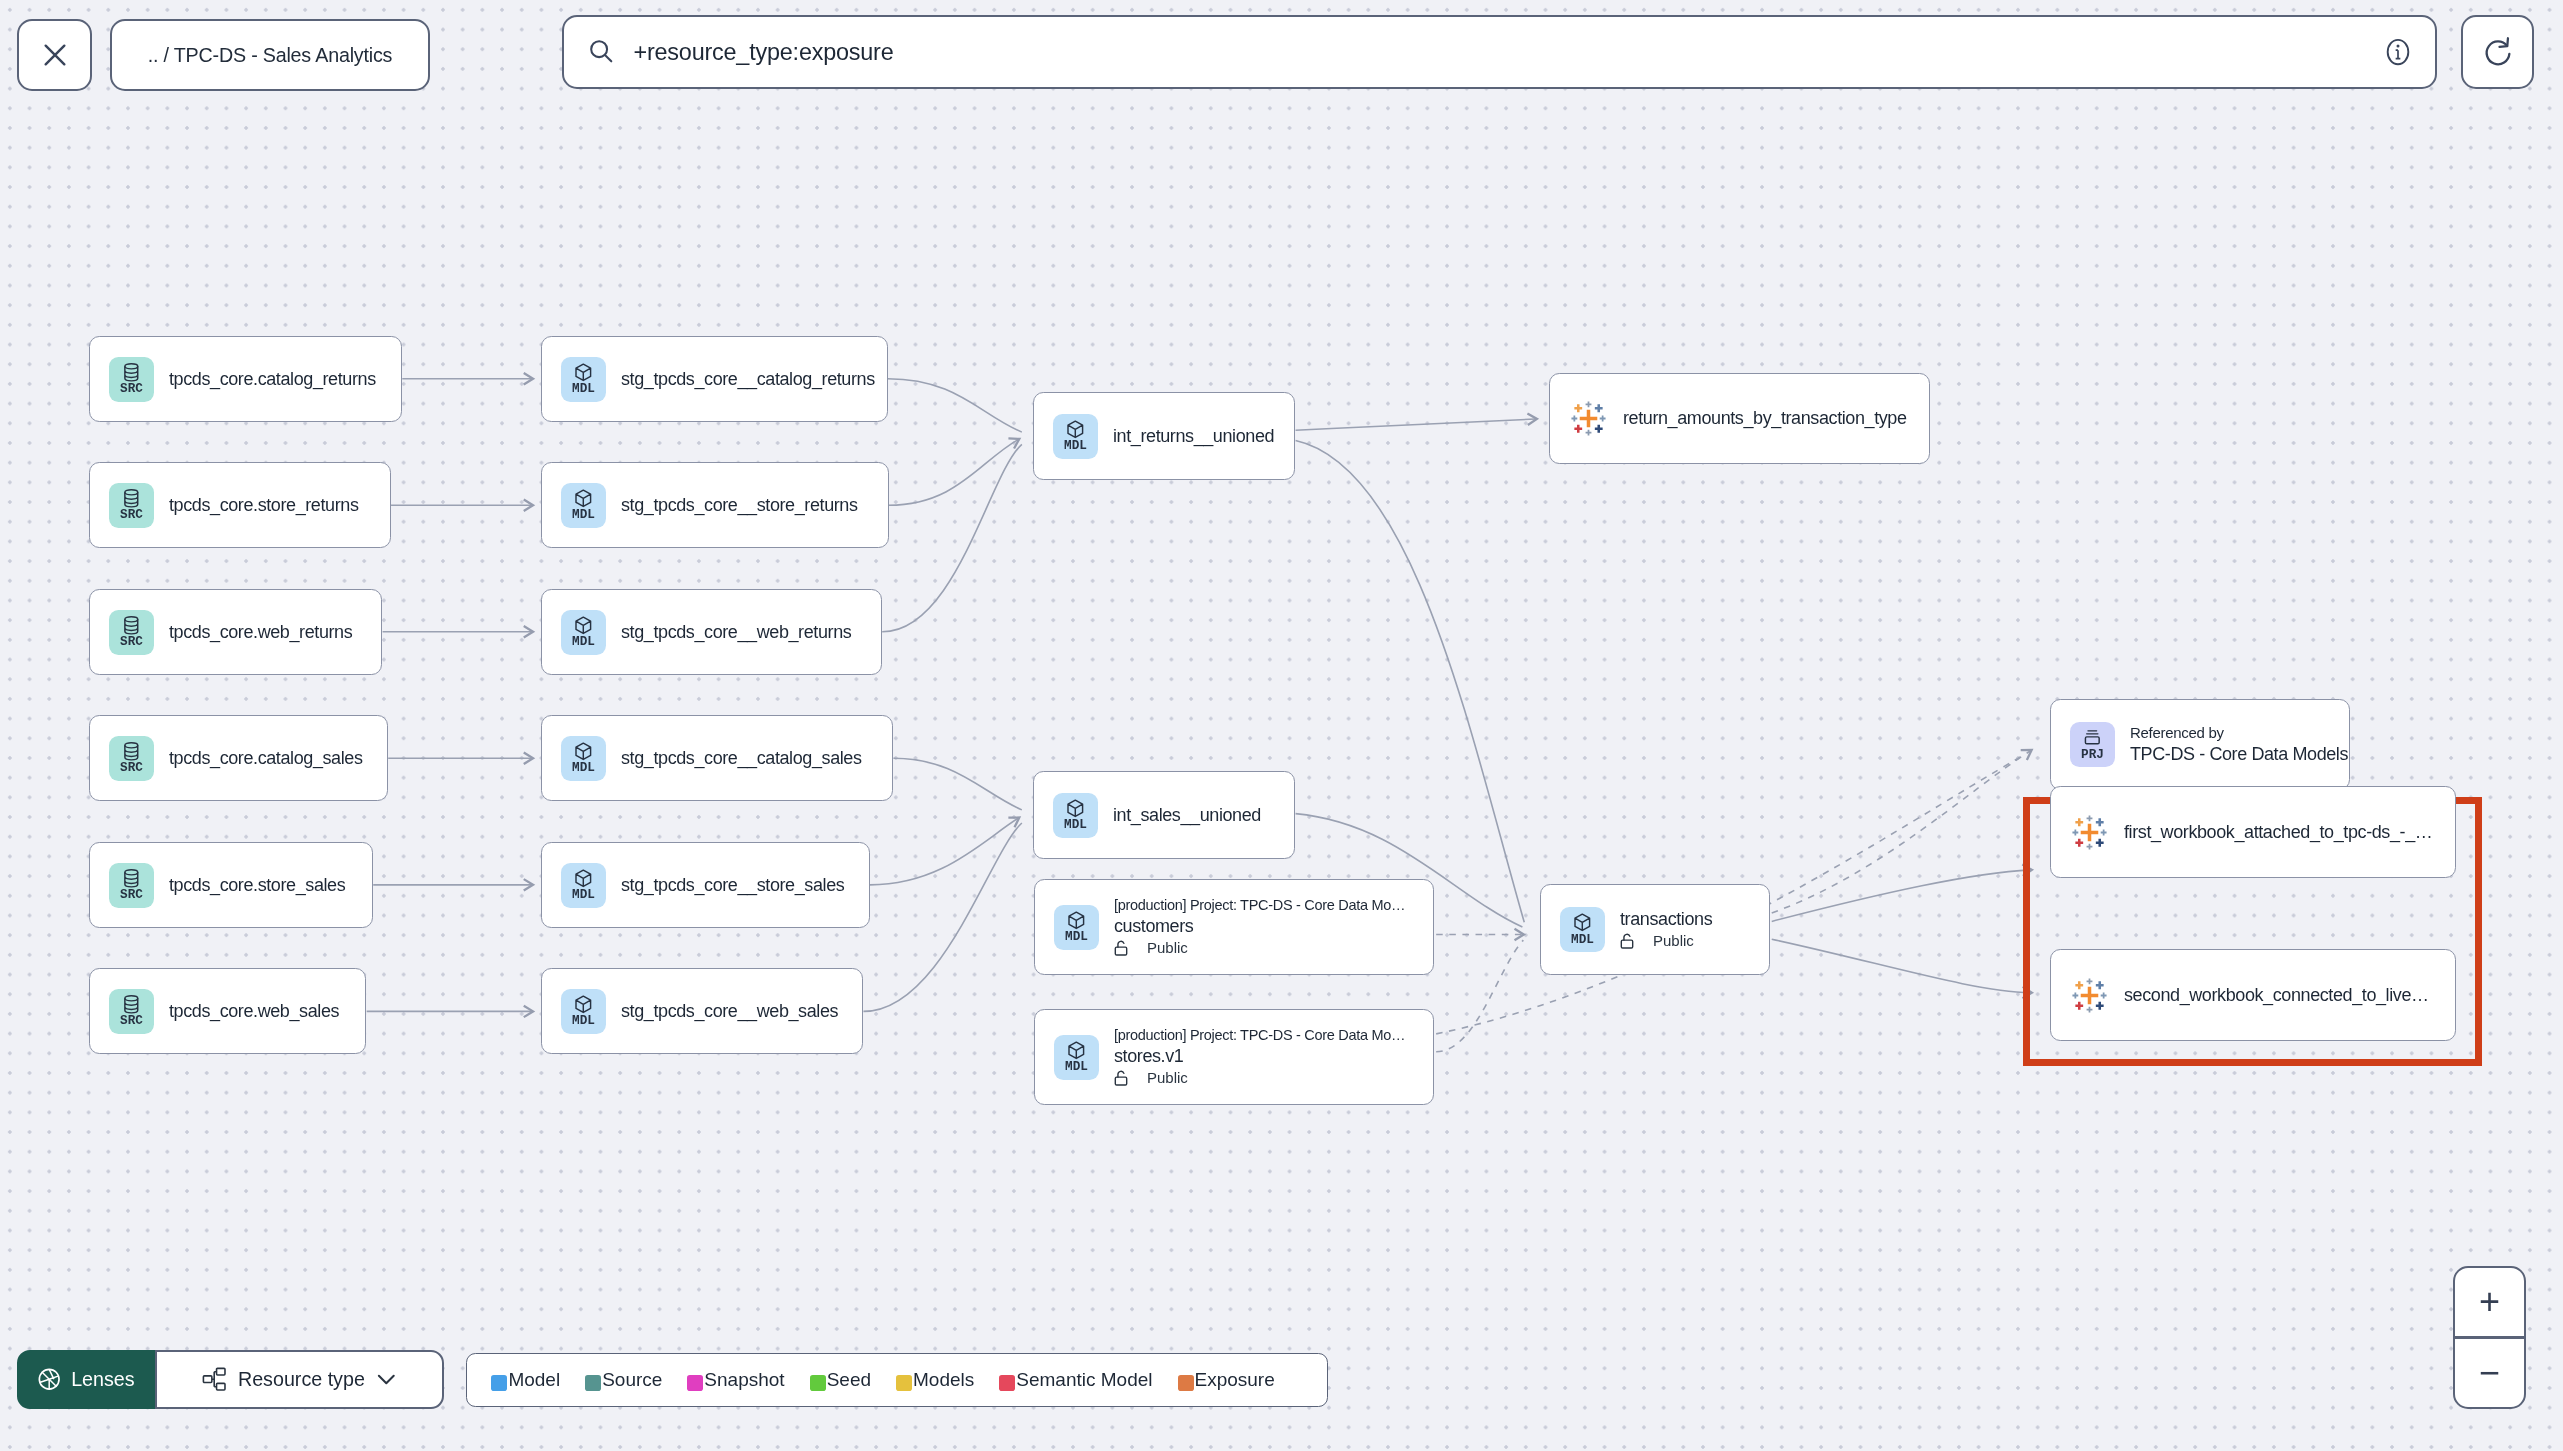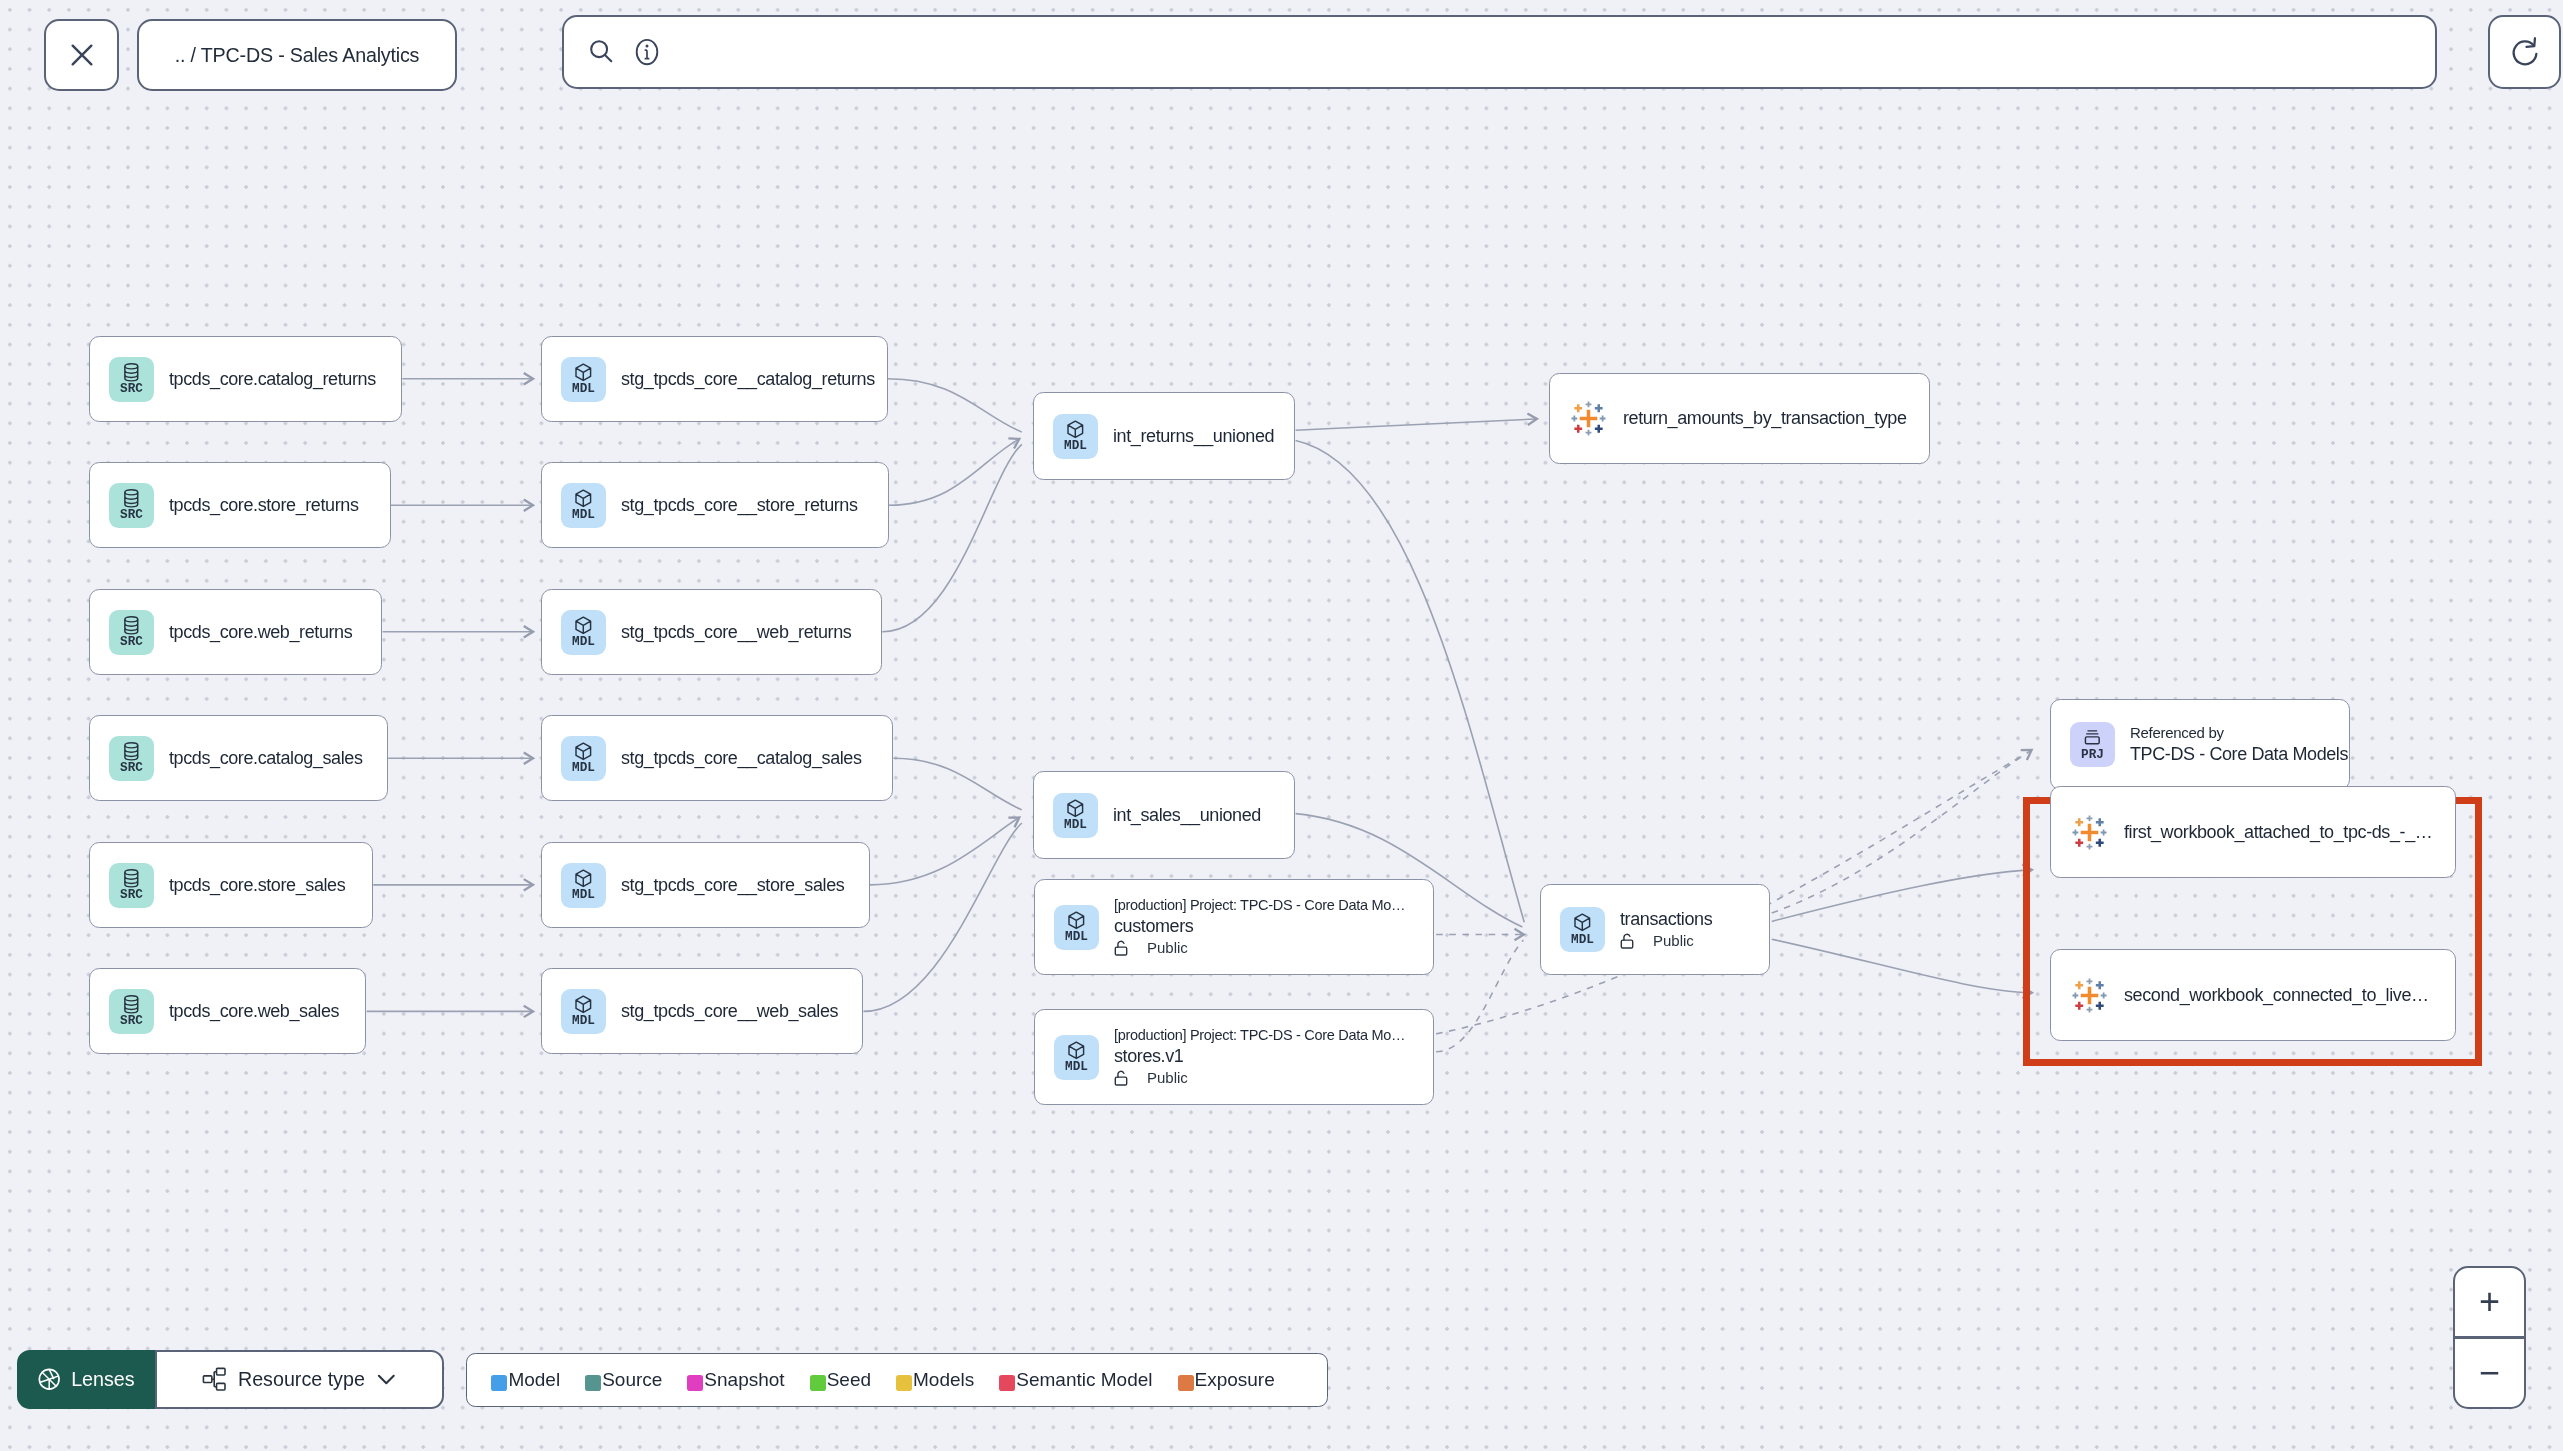--- a/index.html
+++ b/index.html
@@ -6,21 +6,21 @@
   body{
     width:2563px;height:1451px;position:relative;overflow:hidden;
     font-family:"Liberation Sans",sans-serif;color:#1d2735;
     background-color:#f0f1f6;
     background-image:radial-gradient(circle,#c8cbd8 1.5px,transparent 1.8px);
     background-size:19.7px 19.7px;
   }
   svg{display:block}
   
   .ctl{position:absolute;background:#fff;border:2.3px solid #5a6378;border-radius:15px;
-       display:flex;align-items:center;justify-content:center;box-sizing:border-box;cursor:pointer;margin-left:27px;}
+       display:flex;align-items:center;justify-content:center;box-sizing:border-box;cursor:pointer;}
   .breadcrumb{font-size:19.7px;letter-spacing:-0.2px;color:#222c3a;}
   .searchbar{position:absolute;left:562px;top:15px;width:1875px;height:74px;background:#fff;
        border:2.3px solid #5a6378;border-radius:15px;display:flex;align-items:center;
        box-sizing:border-box;padding:0 22.5px;gap:17px;}
   .searchbar input{flex:1;border:none;outline:none;font-family:"Liberation Sans",sans-serif;
        font-size:23.4px;color:#1d2735;background:transparent;letter-spacing:-0.2px;}
   
   .node{position:absolute;background:#fff;border:1.7px solid #8b92a6;border-radius:10.3px;
         display:flex;align-items:center;padding:0 17px 0 19px;gap:15px;box-sizing:border-box;cursor:pointer;}
   .nlabel{font-size:18px;letter-spacing:-0.4px;white-space:nowrap;color:#1d2735;}
@@ -99,20 +99,21 @@
 
 <div class="ctl" style="left:110px;top:19px;width:320px;height:72px;">
   <span class="breadcrumb">.. / TPC-DS - Sales Analytics</span>
 </div>
 
 <div class="searchbar">
   <svg width="28" height="28" viewBox="0 0 30 30">
     <circle cx="13" cy="12" r="8.5" fill="none" stroke="#39445a" stroke-width="2.2"></circle>
     <path d="M19.5,18.5 L26,25" stroke="#39445a" stroke-width="2.2" stroke-linecap="round"></path>
   </svg>
+  <input type="text" value="+resource_type:exposure" style="">
   <svg width="30" height="30" viewBox="0 0 32 32" style="cursor:pointer">
     <ellipse cx="16" cy="16" rx="11" ry="13" fill="none" stroke="#39445a" stroke-width="2"></ellipse>
     <path d="M16,14 V23 M13.5,14 H16 M13.5,23 H18.5" stroke="#39445a" stroke-width="1.8" fill="none"></path>
     <circle cx="16" cy="9.5" r="1.6" fill="#39445a"></circle>
   </svg>
 </div>
 
 <div class="ctl" style="left:2461px;top:15px;width:73px;height:74px;">
   <svg width="36" height="36" viewBox="0 0 38 38">
     <path d="M28.5,12.5 A12,12 0 1 0 31,21" fill="none" stroke="#39445a" stroke-width="2.4" stroke-linecap="round"></path>

